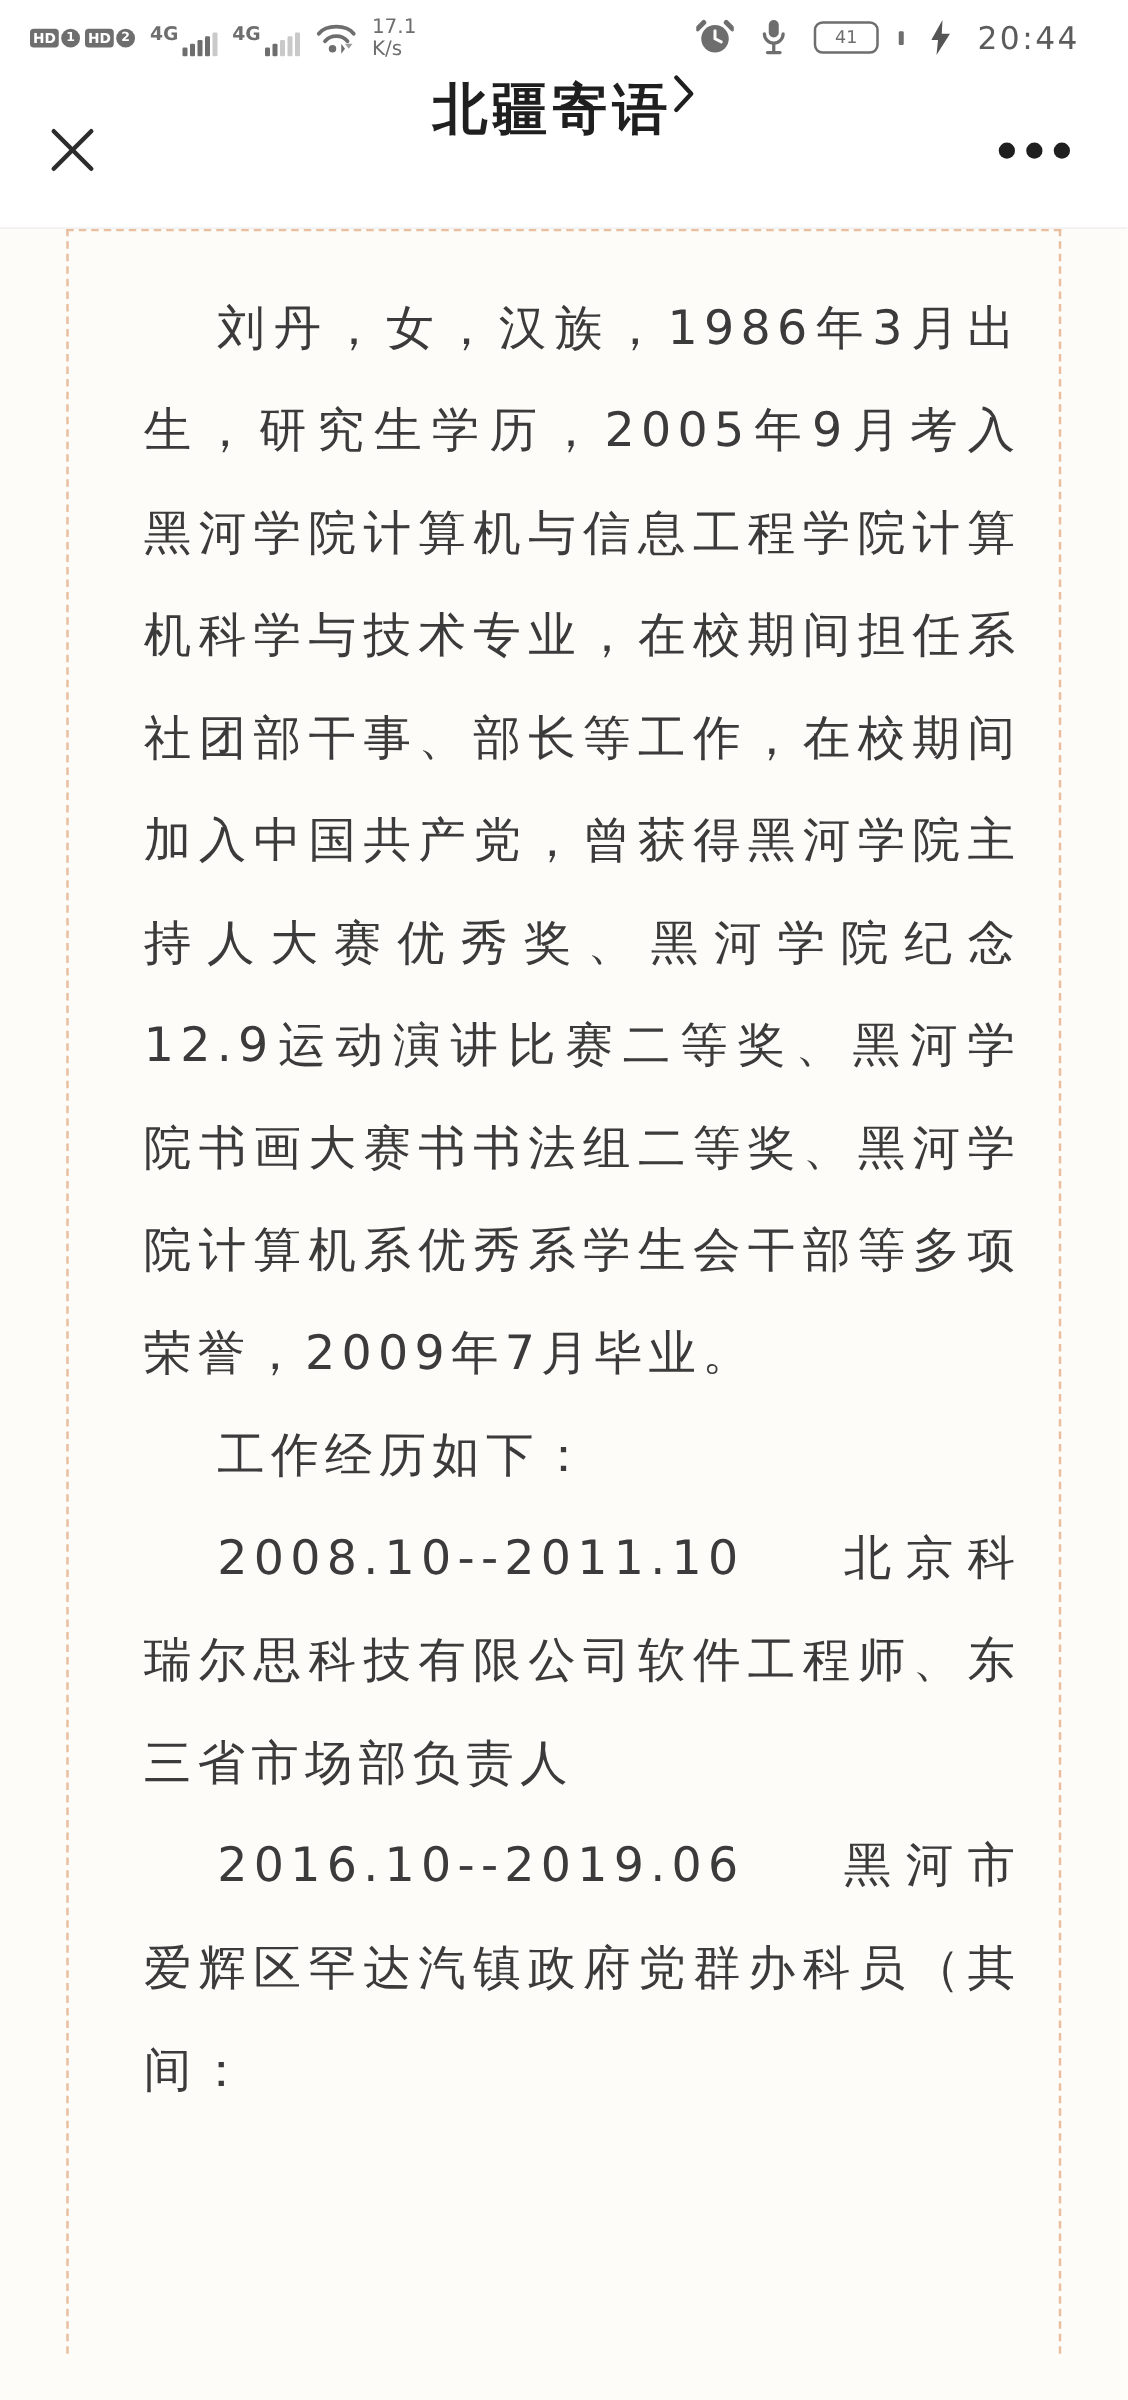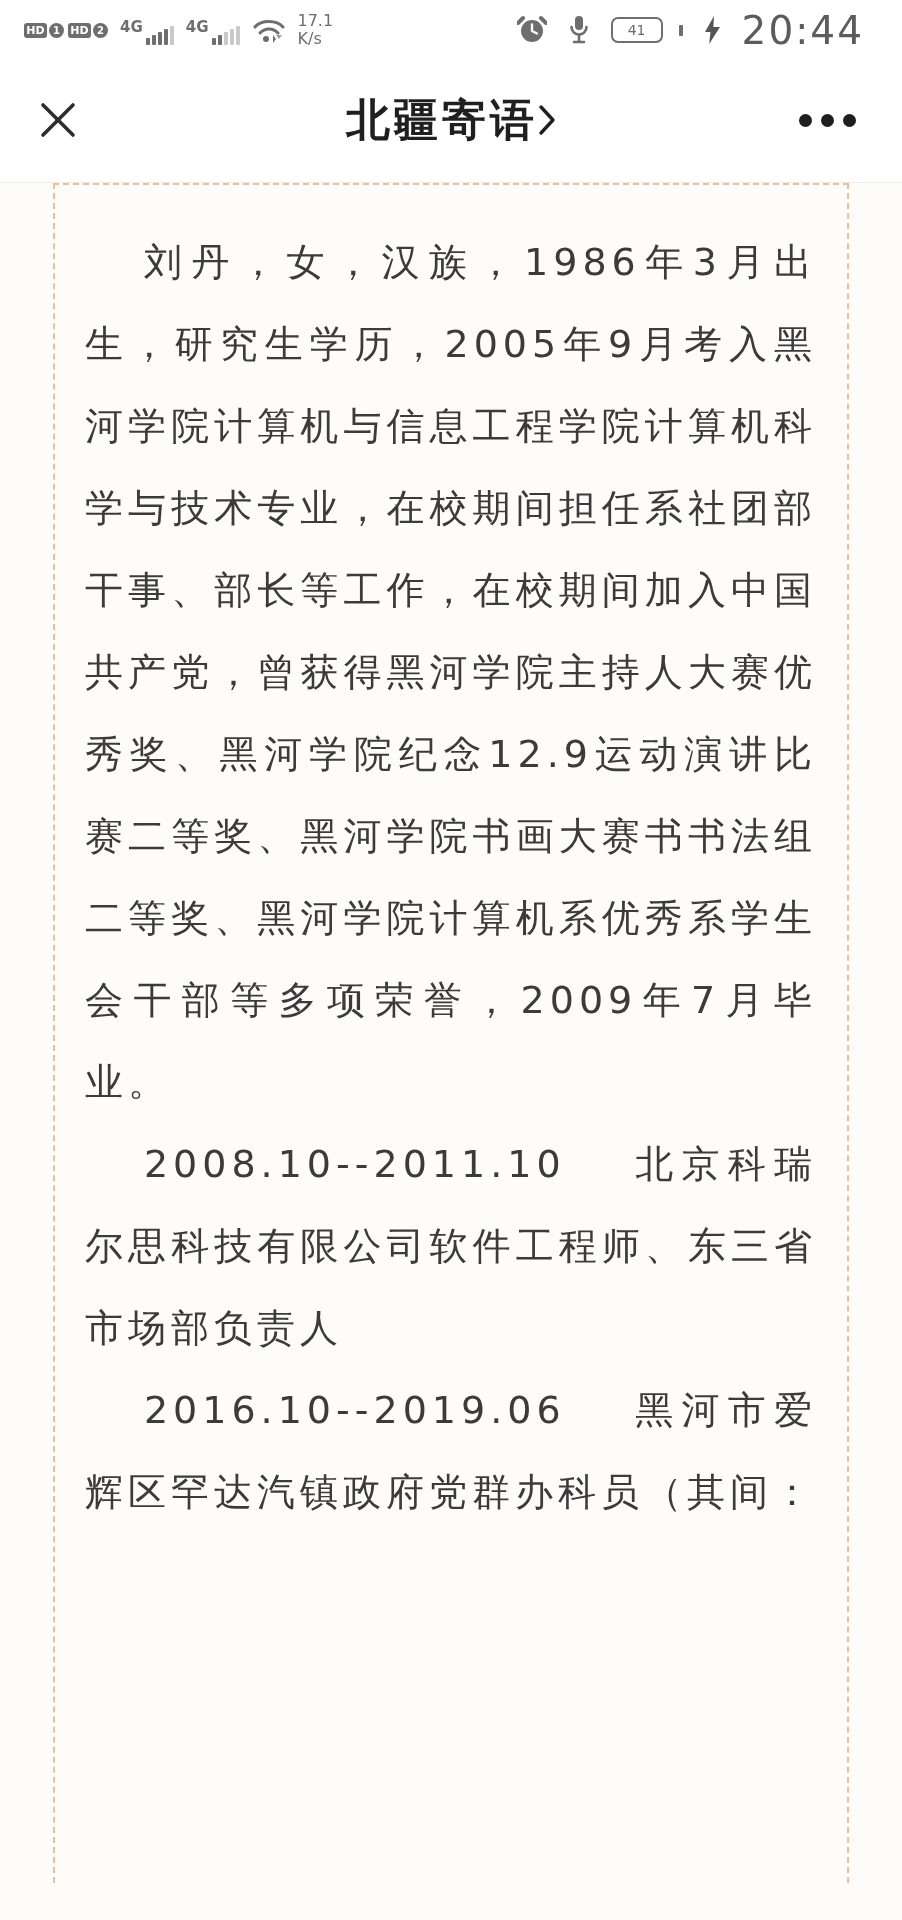--- a/index.html
+++ b/index.html
@@ -45,35 +45,35 @@
   .bar.on { background: #6e6e6e; }
 
   .speed { font-size: 16px; line-height: 1.15; color: #6e6e6e; }
 
   .battery {
     width: 52px; height: 26px; border: 2.5px solid #6e6e6e; border-radius: 7px;
     display: flex; align-items: center; justify-content: center;
     font-size: 14px; color: #6e6e6e;
   }
   .battery-nub { width: 4px; height: 11px; background: #6e6e6e; border-radius: 1px; margin-left: -6px; }
-  .clock-text { font-size: 39px; color: #5c5c5c; letter-spacing: 2px; }
+  .clock-text { font-size: 25px; color: #5c5c5c; letter-spacing: 2px; }
 
   
   .nav-bar {
     height: 125px;
     background: #ffffff;
     border-bottom: 1px solid #ececec;
     display: flex;
     align-items: center;
     position: relative;
   }
   .nav-close { margin-left: 38px; width: 40px; height: 40px; display: flex; align-items: center; justify-content: center; cursor: pointer; }
   .nav-title-wrap {
     position: absolute; left: 0; right: 0; top: 0; bottom: 0;
-    display: flex; align-items: center; justify-content: center; 
+    display: flex; justify-content: center; 
     pointer-events: none;
   }
   .nav-title { font-size: 44px; font-weight: bold; color: #1f1f1f; letter-spacing: 4px; }
   .nav-more { position: absolute; right: 46px; display: flex; gap: 9px; cursor: pointer; }
   .dot { width: 13px; height: 13px; border-radius: 50%; background: #1f1f1f; }
 
   
   .content { background: #fdfcf9; height: 1737px; }
 
   .deco-row {
@@ -99,20 +99,21 @@
     min-height: 1700px;
   }
   .article-body p {
     font-size: 38px;
     line-height: 82px;
     letter-spacing: 5px;
     color: #3b3b3b;
     text-align: justify;
     text-justify: inter-character;
     text-indent: 1.55em;
+    margin-left: 30px;
   }
 </style>
 </head>
 <body>
 
 <svg width="0" height="0" style="position:absolute">
   <defs>
     <g id="bouquet-shape">
       <path d="M46,102 C40,80 28,60 16,44" stroke="#9cc5ab" stroke-width="2.6" fill="none"></path>
       <path d="M46,102 C45,76 48,52 53,30" stroke="#9cc5ab" stroke-width="2.6" fill="none"></path>
@@ -243,20 +244,21 @@
 </div>
 
 <div class="content">
 
 
   <div class="dashed-box">
     <div class="article-body">
 
         <p>刘丹，女，汉族，1986年3月出生，研究生学历，2005年9月考入黑河学院计算机与信息工程学院计算机科学与技术专业，在校期间担任系社团部干事、部长等工作，在校期间加入中国共产党，曾获得黑河学院主持人大赛优秀奖、黑河学院纪念12.9运动演讲比赛二等奖、黑河学院书画大赛书书法组二等奖、黑河学院计算机系优秀系学生会干部等多项荣誉，2009年7月毕业。</p>
 
+        <p>工作经历如下：</p>
 
         <p>2008.10--2011.10　 北京科瑞尔思科技有限公司软件工程师、东三省市场部负责人</p>
 
 
         <p>2016.10--2019.06　 黑河市爱辉区罕达汽镇政府党群办科员（其间：</p>
       </div>
   </div>
 
 </div>
 

